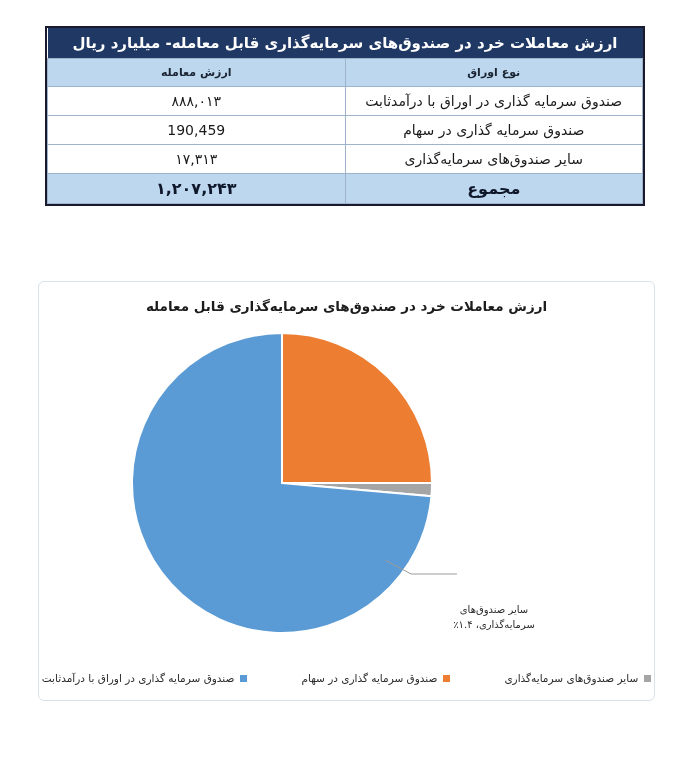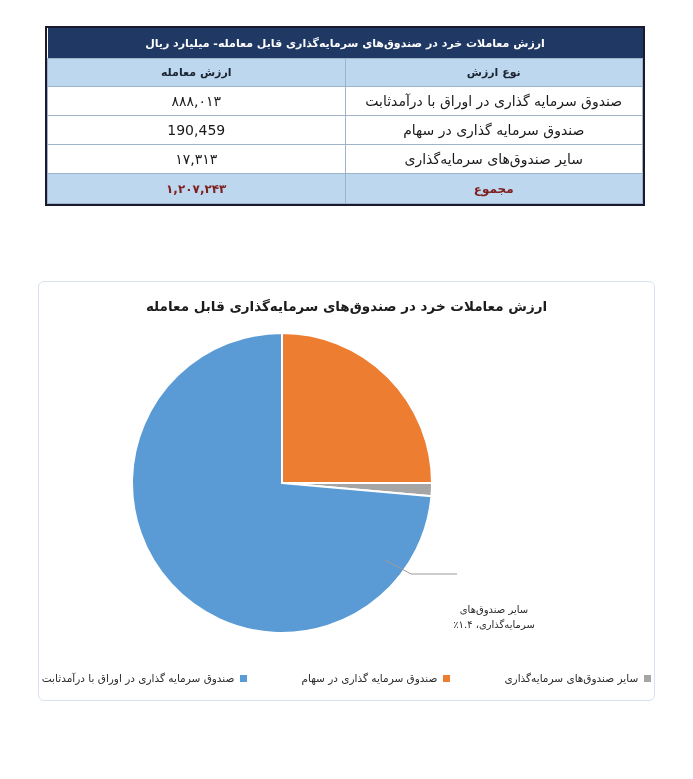--- a/index.html
+++ b/index.html
@@ -33,21 +33,21 @@
     direction: rtl;
   }
   table.data-table td, table.data-table th {
     border: 1px solid #9eb3c9;
     padding: 0;
     margin: 0;
   }
   .title-cell {
     background: #1F3864;
     color: #ffffff;
-    font-size: 11px;
+    font-size: 15px;
     font-weight: bold;
     text-align: center;
     height: 30px;
     letter-spacing: -0.2px;
     border: none !important;
   }
   .col-head {
     background: #BDD7EE;
     color: #1a2433;
     font-size: 11px;
@@ -57,23 +57,23 @@
   }
   .body-row td {
     height: 28px;
     font-size: 14px;
     color: #1a1a1a;
     text-align: center;
     background: #ffffff;
   }
   .total-row td {
     height: 29px;
-    font-size: 12px;
-    font-weight: bold;
-    color: #7f1d1d;
+    font-size: 16px;
+    font-weight: bold;
+    color: #0f172a;
     text-align: center;
     background: #BDD7EE;
   }
   .col-type { width: 75.5%; }
   .col-value { width: 24.5%; }
 
   
   .chart-card {
     position: absolute;
     left: 38px;
@@ -160,21 +160,21 @@
 </head>
 <body>
 
 <div class="table-wrap">
   <table class="data-table">
     <tbody>
       <tr>
         <td class="title-cell" colspan="2">ارزش معاملات خرد در صندوق‌های سرمایه‌گذاری قابل معامله- میلیارد ریال</td>
       </tr>
       <tr>
-        <td class="col-head col-type">نوع ارزش</td>
+        <td class="col-head col-type">نوع اوراق</td>
         <td class="col-head col-value">ارزش معامله</td>
       </tr>
       <tr class="body-row">
         <td class="col-type">صندوق سرمایه گذاری در اوراق با درآمدثابت</td>
         <td class="col-value">۸۸۸,۰۱۳</td>
       </tr>
       <tr class="body-row">
         <td class="col-type">صندوق سرمایه گذاری در سهام</td>
         <td class="col-value">190,459</td>
       </tr>

